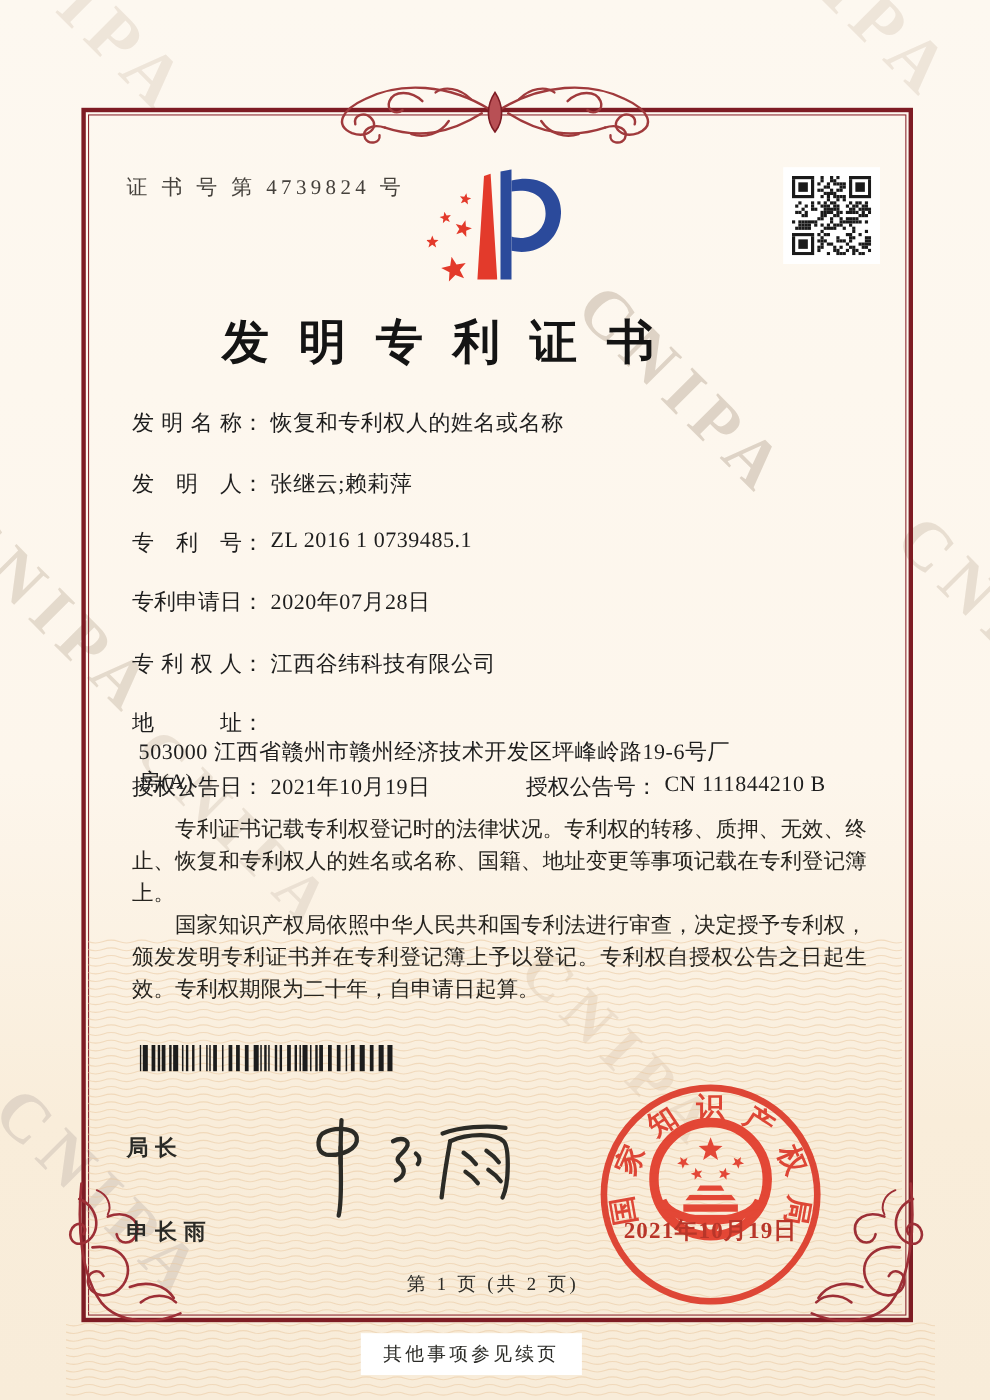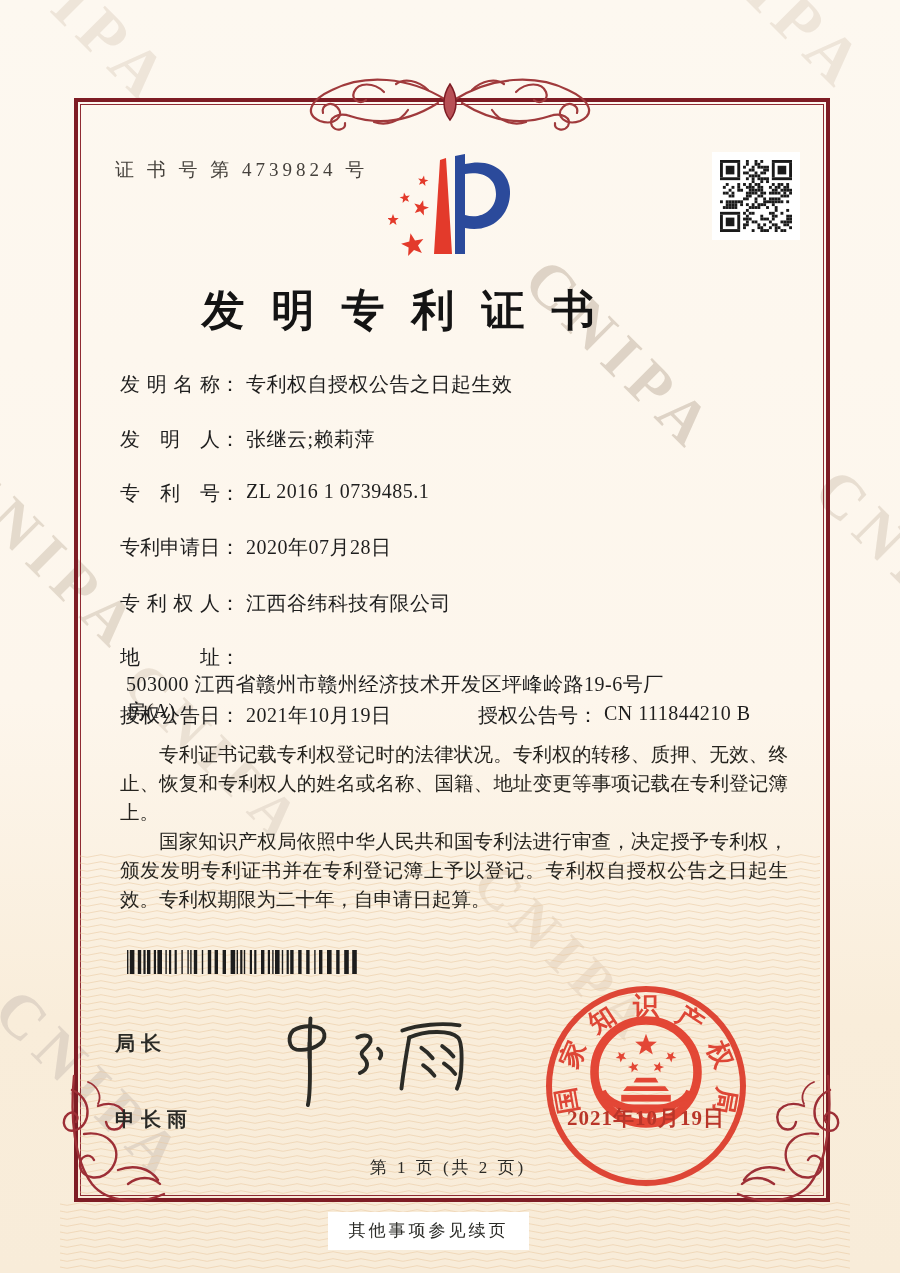--- a/index.html
+++ b/index.html
@@ -411,21 +411,21 @@
 
     <div class="doc-title">发明专利证书</div>
 
     <div class="fields">
       <div class="frow" style="top:0;">
         <span class="field-label">
             <span>发</span>
             <span>明</span>
             <span>名</span>
             <span>称</span>
-          </span><span class="colon">：</span><span class="field-value">专利权自授权公告之日起生效</span>
+          </span><span class="colon">：</span><span class="field-value">恢复和专利权人的姓名或名称</span>
       </div>
       <div class="frow" style="top:55px;">
         <span class="field-label">
             <span>发</span>
             <span>明</span>
             <span>人</span>
           </span><span class="colon">：</span><span class="field-value">张继云;赖莉萍</span>
       </div>
       <div class="frow" style="top:109px;">
         <span class="field-label">

